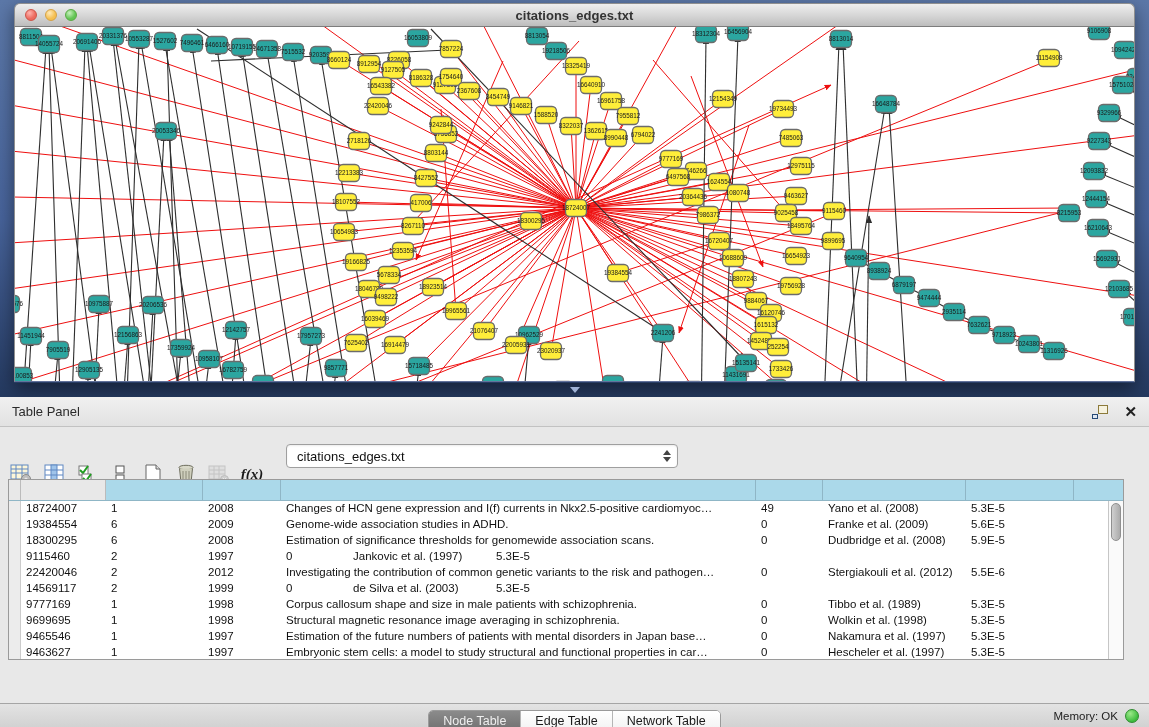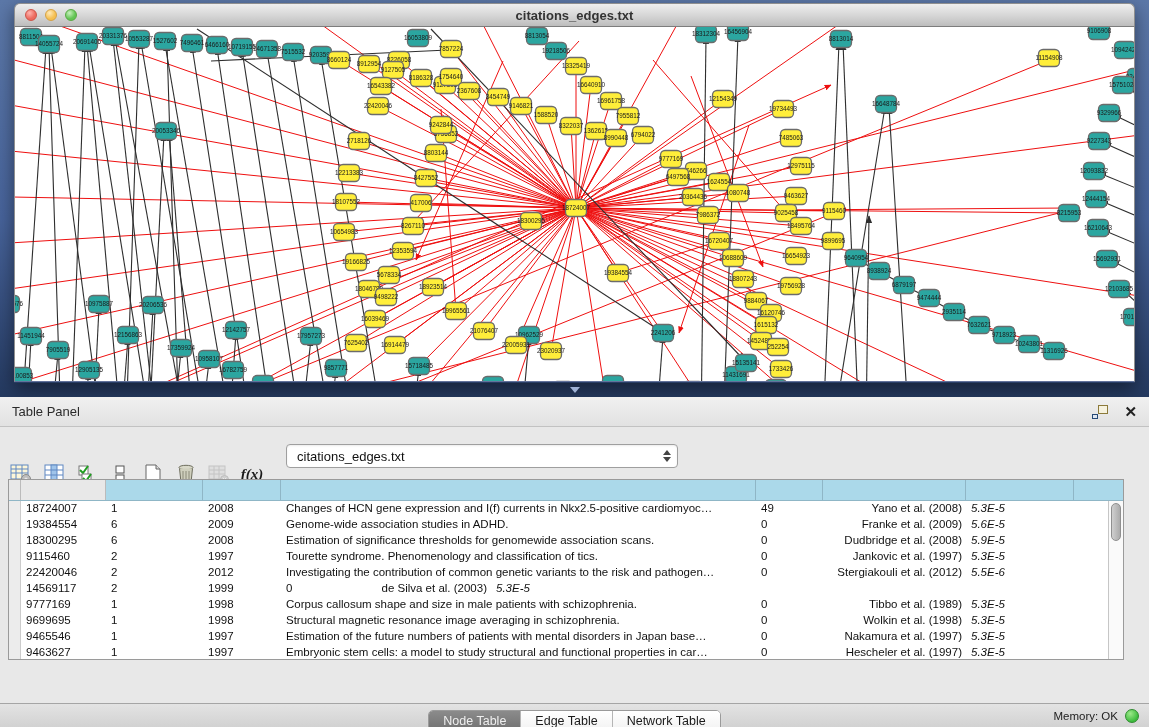--- a/index.html
+++ b/index.html
@@ -71,22 +71,22 @@
   .hcell .sort { color:#1c4b66; margin-right:4px; font-size:11px; }
   .drow { display:flex; height:16px; font-size:11.5px; color:#111; cursor:default; }
   .dcell { padding:1px 4px 0 5px; overflow:hidden; white-space:nowrap; text-overflow:ellipsis; }
   .gutter-c { background:#ececec; border-right:1px solid #ccc; }
   .c-gutter { width:12px; flex:none; }
   .c-name { width:85px; flex:none; }
   .c-in   { width:97px; flex:none; }
   .c-year { width:78px; flex:none; }
   .c-title{ width:475px; flex:none; }
   .c-out  { width:67px; flex:none; }
-  .c-short{ width:143px; flex:none; text-align:right; }
-  .c-pr   { width:108px; flex:none;font-style:italic; }
+  .c-short{ width:143px; flex:none; text-align:left; }
+  .c-pr   { width:108px; flex:none; }
   .c-fill { flex:1; }
   .vscroll { position:absolute; right:0; top:21px; width:15px; height:158px;
     background:#fafafa; border-left:1px solid #c6c6c6; }
   .vthumb { position:absolute; left:2px; top:2px; width:10px; height:38px;
     background:linear-gradient(90deg,#cfcfcf,#ababab); border:1px solid #8f8f8f; border-radius:6px; }
 
   
   .tabbar { position:absolute; left:0; right:0; top:275px; display:flex; justify-content:center; }
   .seg { display:flex; border:1px solid #9a9a9a; border-radius:5px; overflow:hidden;
     background:#fff; box-shadow:0 1px 1px rgba(255,255,255,.7); }
@@ -1034,21 +1034,20 @@
             <div class="dcell c-title">Estimation of significance thresholds for genomewide association scans.</div>
             <div class="dcell c-out">0</div>
             <div class="dcell c-short">Dudbridge et al. (2008)</div>
             <div class="dcell c-pr">5.9E-5</div>
           </div>
           <div class="drow">
             <div class="dcell gutter-c c-gutter"></div>
             <div class="dcell c-name">9115460</div>
             <div class="dcell c-in">2</div>
             <div class="dcell c-year">1997</div>
-            <div class="dcell c-title">Tourette syndrome. Phenomenology and classification of tics.</div>
             <div class="dcell c-out">0</div>
             <div class="dcell c-short">Jankovic et al. (1997)</div>
             <div class="dcell c-pr">5.3E-5</div>
           </div>
           <div class="drow">
             <div class="dcell gutter-c c-gutter"></div>
             <div class="dcell c-name">22420046</div>
             <div class="dcell c-in">2</div>
             <div class="dcell c-year">2012</div>
             <div class="dcell c-title">Investigating the contribution of common genetic variants to the risk and pathogen…</div>

